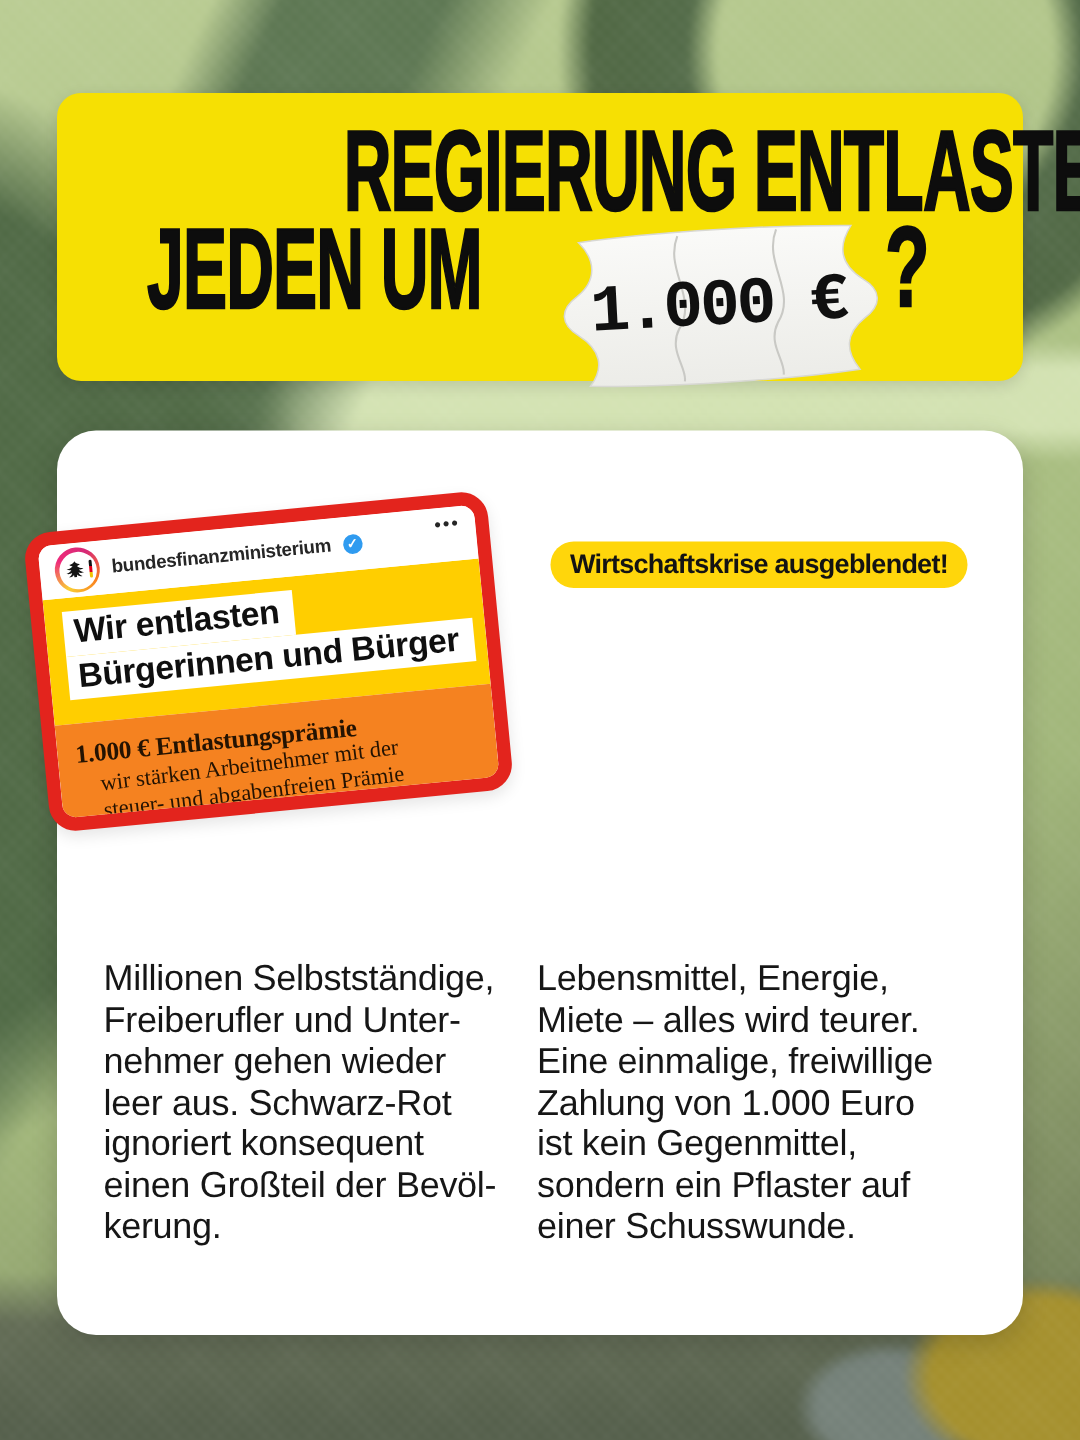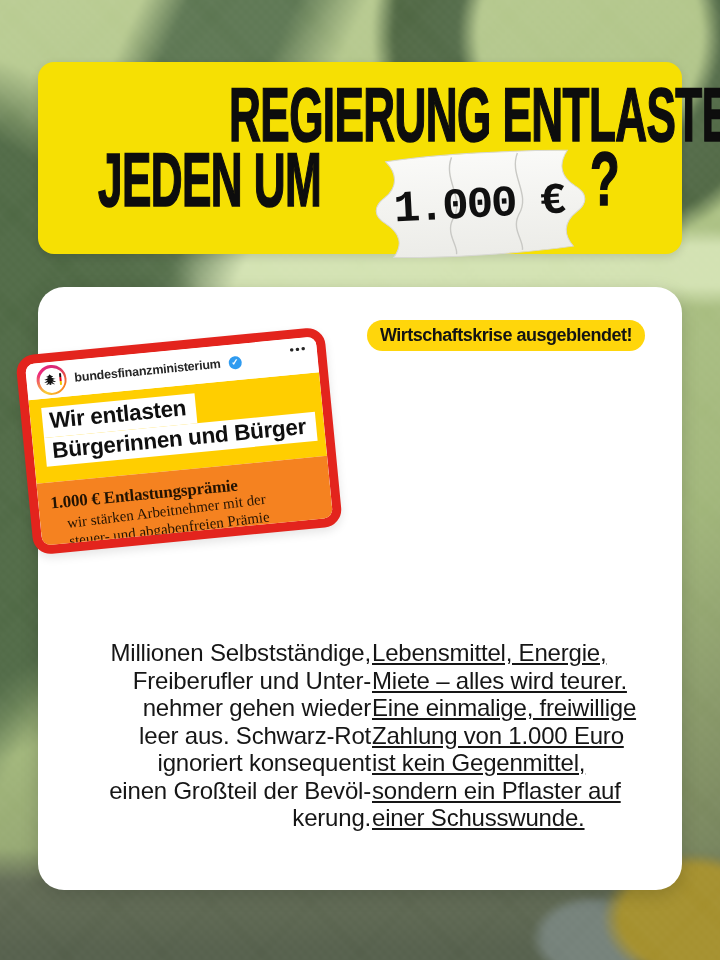--- a/index.html
+++ b/index.html
@@ -68,32 +68,32 @@
 
   
   .card {
     position:absolute; left:38px; top:287px; width:644px; height:603px;
     background:#ffffff; border-radius:26px; z-index:1;
     box-shadow:0 5px 18px rgba(0,0,0,.16);
   }
   .badge {
     position:absolute; display:inline-block; height:31px; line-height:31px;
     background:#FFD60B; border-radius:16px; padding:0 13px;
-    font-weight:700; font-size:18px; letter-spacing:-.5px; color:#131313; white-space:nowrap;
+    font-weight:700; font-size:18px; letter-spacing:-.5px; color:#131313; white-space:nowrap;margin-top:41px;
   }
   .badge-1 { left:329px; top:33px; }
   .badge-2 { left:30px;  top:316px; }
   .badge-3 { left:329px; top:316px; }
   .para {
     position:absolute; font-size:24px; line-height:27.5px; letter-spacing:-.2px;
     color:#161616; white-space:pre-line;
   }
   .para-1 { left:334px; top:72px;  width:302px; }
-  .para-2 { left:31px;  top:352px; width:302px;text-align:right; }
-  .para-3 { left:334px; top:352px; width:302px;text-decoration:underline; }
+  .para-2 { left:31px;  top:352px; width:302px; }
+  .para-3 { left:320px; top:352px; width:302px; }
 
   
   .insta {
     position:absolute; left:24px; top:341px; width:310px; height:200px;
     transform:rotate(-5.5deg); z-index:3;
     background:#fff; border:9px solid #E3241D; border-radius:18px;
     box-sizing:border-box; overflow:hidden;
     box-shadow:0 4px 10px rgba(0,0,0,.10);
   }
   .insta-header {

